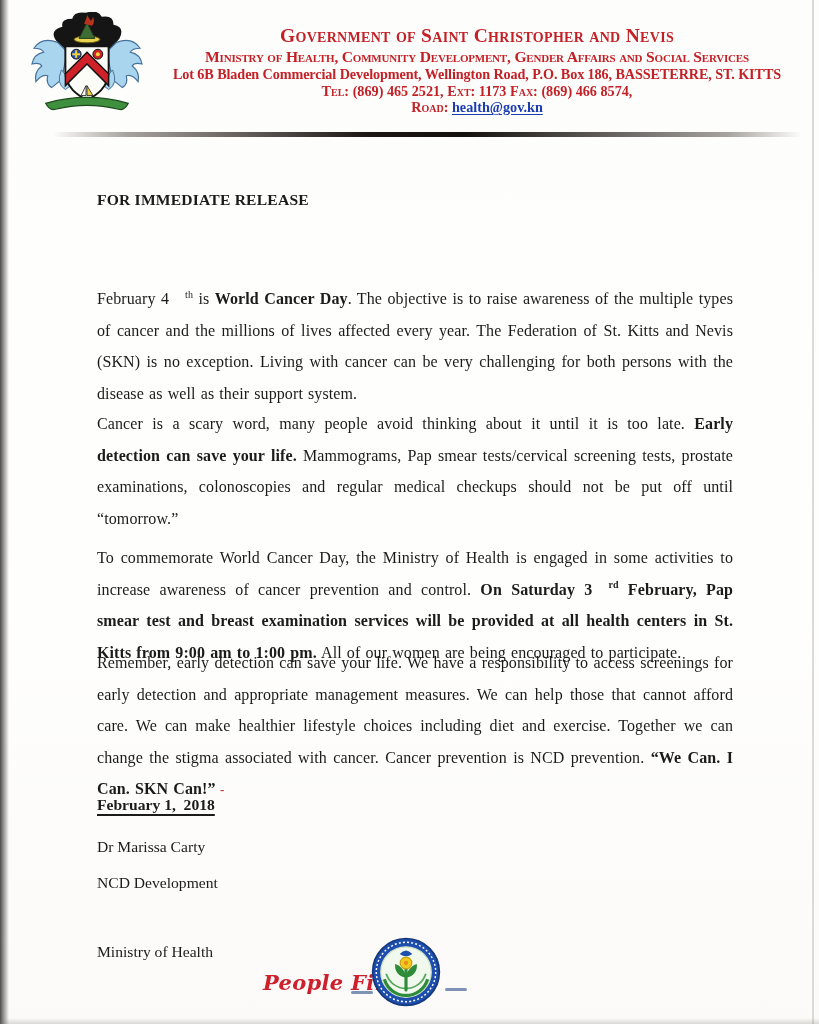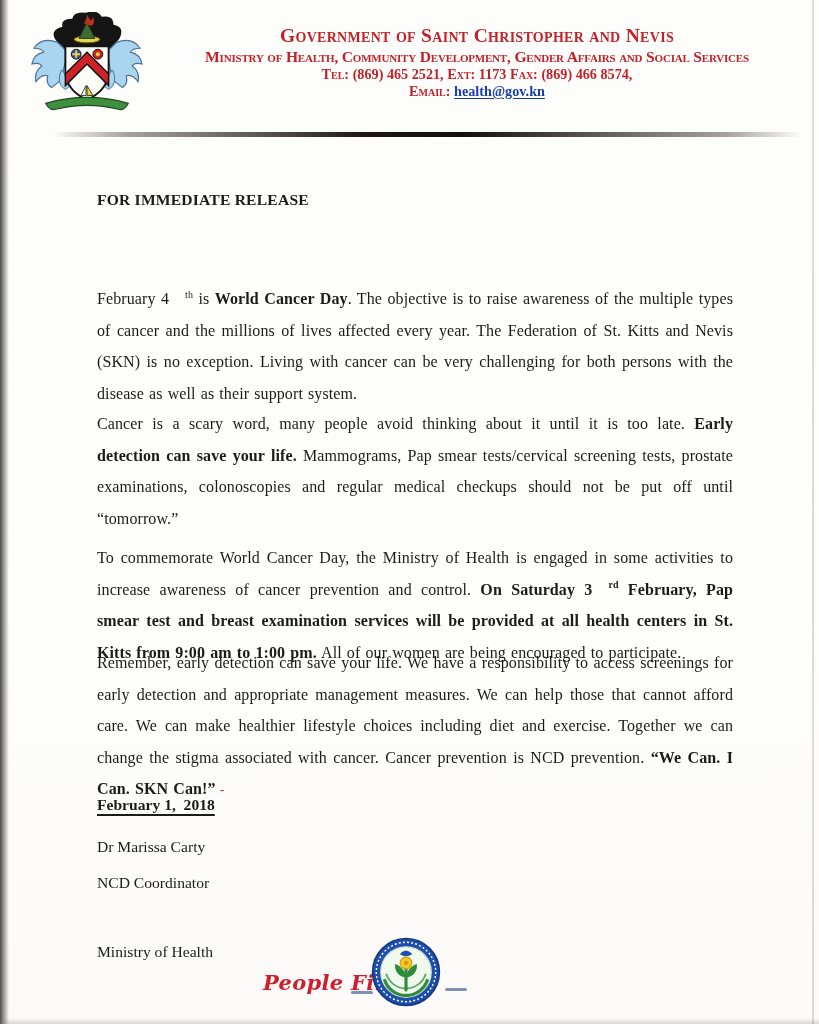--- a/index.html
+++ b/index.html
@@ -99,46 +99,47 @@
     <path d="M53,86 q7,5 14,0 l-2,4 q-5,3 -10,0 z" fill="#2a4fb0" stroke="#141414" stroke-width=".8"></path>
     <path d="M60,74 l6,10 h-6 z" fill="#f2d23a" stroke="#141414" stroke-width=".8"></path>
     <path d="M59,74 l-5,10 h5 z" fill="#fdfdf8" stroke="#141414" stroke-width=".8"></path>
 
     <path d="M18,92 q42,-12 84,0 q-4,8 -10,6 q-32,-8 -64,0 q-6,2 -10,-6 z" fill="#3e8f3e" stroke="#1d4a1d" stroke-width="1.2"></path>
   </svg>
 
   <div class="letterhead">
     <div class="lh-gov red">Government of Saint Christopher and Nevis</div>
     <div class="lh-min red">Ministry of Health, Community Development, Gender Affairs and Social Services</div>
+    <div class="lh-addr red">Lot 6B Bladen Commercial Development, Wellington Road, P.O. Box 186, BASSETERRE, ST. KITTS</div>
     <div class="lh-tel red">
       <span class="sc">Tel:</span>
       <span>(869) 465 2521,</span>
       <span class="sc">Ext:</span>
       <span>1173</span>
       <span class="sc">Fax:</span>
       <span>(869) 466 8574,</span>
     </div>
     <div class="lh-email">
-      <span class="sc red">Email:</span>
+      <span class="sc red">Road:</span>
       <a class="email-link" href="#">health@gov.kn</a>
     </div>
   </div>
 
   <div class="divider"></div>
 
   <div class="release">FOR IMMEDIATE RELEASE</div>
 
   <p class="para p1"><span>February 4</span><sup>th</sup><span> is </span><span class="b">World Cancer Day</span><span>. The objective is to raise awareness of the multiple types of cancer and the millions of lives affected every year. The Federation of St. Kitts and Nevis (SKN) is no exception. Living with cancer can be very challenging for both persons with the disease as well as their support system.</span></p>
   <p class="para p2"><span>Cancer is a scary word, many people avoid thinking about it until it is too late. </span><span class="b">Early detection can save your life.</span><span> Mammograms, Pap smear tests/cervical screening tests, prostate examinations, colonoscopies and regular medical checkups should not be put off until “tomorrow.”</span></p>
   <p class="para p3"><span>To commemorate World Cancer Day, the Ministry of Health is engaged in some activities to increase awareness of cancer prevention and control. </span><span class="b">On Saturday 3</span><sup class="b">rd</sup><span class="b"> February, Pap smear test and breast examination services will be provided at all health centers in St. Kitts from 9:00 am to 1:00 pm.</span><span> All of our women are being encouraged to participate.</span></p>
   <p class="para p4"><span>Remember, early detection can save your life. We have a responsibility to access screenings for early detection and appropriate management measures. We can help those that cannot afford care. We can make healthier lifestyle choices including diet and exercise. Together we can change the stigma associated with cancer. Cancer prevention is NCD prevention. </span><span class="b">“We Can. I Can. SKN Can!”</span><span class="red-mark"> -</span></p>
 
   <div class="sig sig-date">February 1,&nbsp; 2018</div>
   <div class="sig sig-name">Dr Marissa Carty</div>
-  <div class="sig sig-role">NCD Coordinator</div>
+  <div class="sig sig-role">NCD Development</div>
   <div class="sig sig-org">Ministry of Health</div>
 
   <div class="slogan slogan-left">People First</div>
   <svg class="seal" viewBox="0 0 80 80" aria-hidden="true">
     <circle cx="40" cy="40" r="37" fill="#1e4fae" stroke="#16397e" stroke-width="2"></circle>
     <circle cx="40" cy="40" r="33" fill="none" stroke="#ffffff" stroke-width="1.6" stroke-dasharray="2.2 2.4"></circle>
     <circle cx="40" cy="40" r="28" fill="#f1f8ee" stroke="#cfe3c8" stroke-width="1.5"></circle>
     <path d="M16,48 a25,25 0 0 0 48,0" fill="none" stroke="#2e8b3a" stroke-width="3.5"></path>
     <path d="M18,42 a23,23 0 0 0 44,0" fill="none" stroke="#57a75f" stroke-width="2"></path>
     <path d="M40,60 V36" stroke="#2e8b3a" stroke-width="3.5" stroke-linecap="round"></path>

